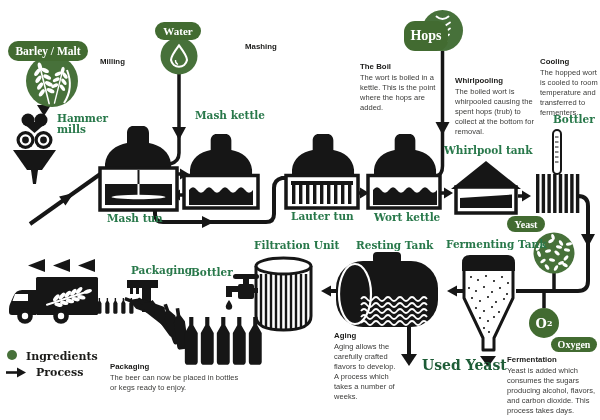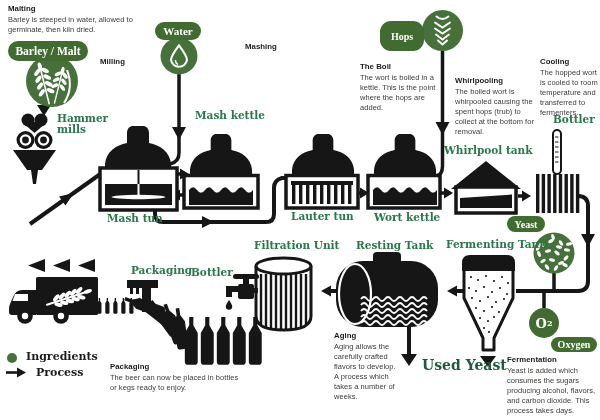--- a/index.html
+++ b/index.html
@@ -12,21 +12,21 @@
           font-size:10.5px;line-height:1.08;color:#28784a;white-space:nowrap}
   .glabel.wrap{white-space:normal}
   .glabel.dark{color:#1d5c36;font-size:14px}
   .badge{position:absolute;display:flex;align-items:center;justify-content:center;
          background:#426b31;color:#fff;font-family:Liberation Serif, serif;font-weight:bold;
          border-radius:11px;white-space:nowrap}
   .o2{position:absolute;left:529px;top:308px;width:30px;height:30px;border-radius:50%;
       background:#426b31;color:#fff;display:flex;align-items:center;justify-content:center;
       font-family:"DejaVu Serif",serif;font-weight:bold;font-size:13px}
   .o2 sub{font-size:8px;line-height:1}
-  .legend-row{position:absolute;display:flex;align-items:flex-end;gap:9px;
+  .legend-row{position:absolute;display:flex;align-items:flex-start;gap:9px;
               font-family:"DejaVu Serif",serif;font-weight:bold;font-size:11px;color:#1c1c1a}
   .dot{width:10px;height:10px;border-radius:50%;background:#47713a}
 </style>
 </head>
 <body>
 
 <div class="stage">
 
   <svg class="art" width="600" height="420" viewBox="0 0 600 420">
     <defs>
@@ -348,24 +348,20 @@
         <use href="#ygrain" transform="translate(556,268) rotate(-60)"></use>
           <use href="#ygrain" transform="translate(565,265) rotate(30)"></use>
         <use href="#ygrain" transform="translate(553,237) rotate(75)"></use>
           <use href="#ygrain" transform="translate(569,244) rotate(-10)"></use>
         <use href="#ygrain" transform="translate(538,248) rotate(-60)"></use>
           <use href="#ygrain" transform="translate(559,247) rotate(15)"></use>
       </g>
     </g>
   </svg>
 
-  <div class="note" style="left:8px;top:4px;width:128px">
-    <div class="nh">Malting</div>
-    <div>Barley is steeped in water, allowed to germinate, then kiln dried.</div>
-  </div>
   <div class="note" style="left:100px;top:57px;width:56px">
     <div class="nh">Milling</div>
   </div>
   <div class="note" style="left:245px;top:42px;width:78px">
     <div class="nh">Mashing</div>
   </div>
   <div class="note" style="left:360px;top:62px;width:80px">
     <div class="nh">The Boil</div>
     <div>The wort is boiled in a kettle.  This is the point where the hops are added.</div>
   </div>
@@ -399,21 +395,21 @@
   <div class="glabel" style="left:553px;top:114px">Bottler</div>
   <div class="glabel" style="left:446px;top:239px">Fermenting Tank</div>
   <div class="glabel" style="left:356px;top:240px">Resting Tank</div>
   <div class="glabel" style="left:254px;top:240px">Filtration Unit</div>
   <div class="glabel" style="left:131px;top:265px">Packaging</div>
   <div class="glabel" style="left:191px;top:267px">Bottler</div>
   <div class="glabel dark" style="left:422px;top:358px">Used Yeast</div>
 
   <div class="badge" style="left:8px;top:41px;width:80px;height:20px;font-size:11.5px">Barley / Malt</div>
   <div class="badge" style="left:155px;top:22px;width:46px;height:18px;font-size:11px">Water</div>
-  <div class="badge" style="left:380px;top:21px;width:44px;height:30px;font-size:10px">Hops</div>
+  <div class="badge" style="left:404px;top:21px;width:44px;height:30px;font-size:14px">Hops</div>
   <div class="badge" style="left:507px;top:216px;width:38px;height:16px;font-size:10px">Yeast</div>
   <div class="badge" style="left:551px;top:337px;width:46px;height:15px;font-size:10px">Oxygen</div>
   <div class="o2">
       <span>O</span>
       <sub>2</sub>
     </div>
 
   <div class="legend-row" style="left:7px;top:350px">
     <span class="dot"></span>
     <span>Ingredients</span>

